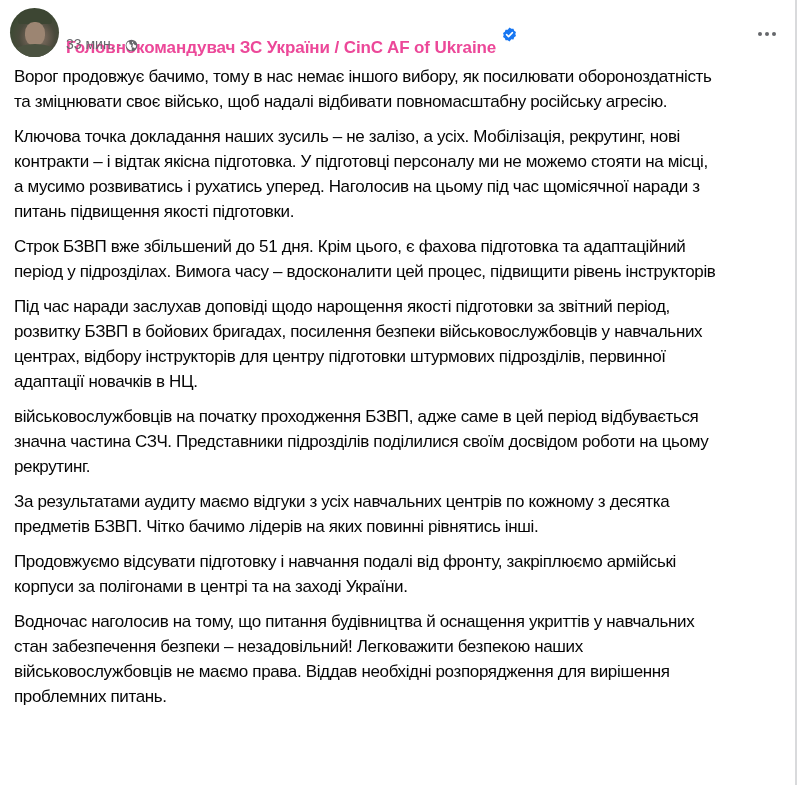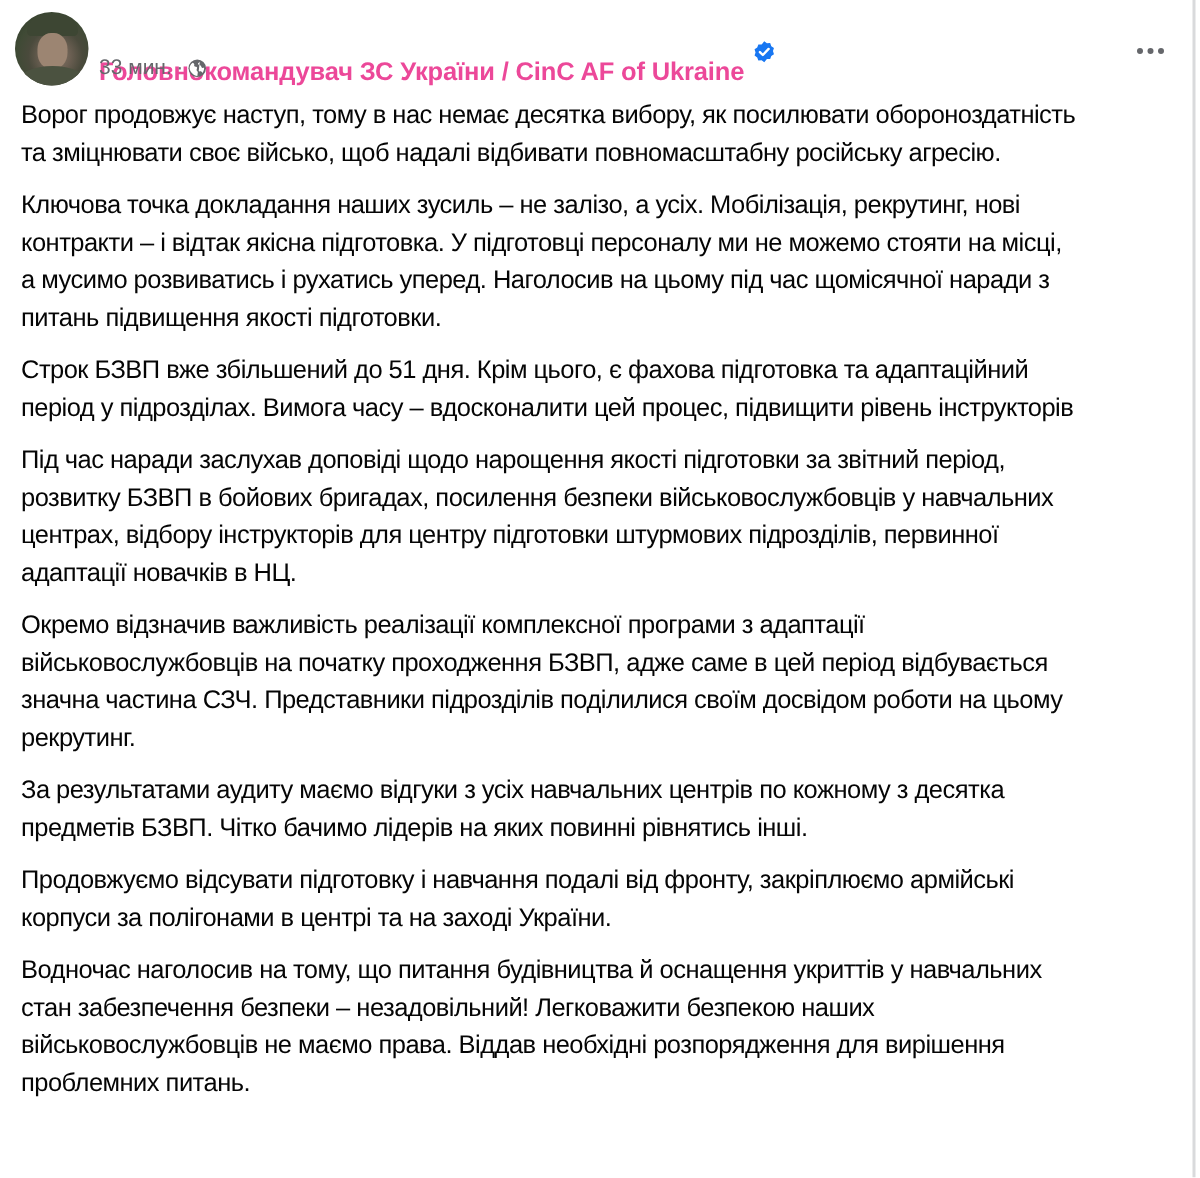--- a/index.html
+++ b/index.html
@@ -182,41 +182,40 @@
 
     <div class="more-button">
       <span class="dot"></span>
       <span class="dot"></span>
       <span class="dot"></span>
     </div>
   </div>
 
   <div class="body">
     <p>
-      <span class="line">Ворог продовжує наступ, тому в нас немає десятка вибору, як посилювати обороноздатність</span>
+      <span class="line">Ворог продовжує бачимо, тому в нас немає іншого вибору, як посилювати обороноздатність</span>
       <span class="line">та зміцнювати своє військо, щоб надалі відбивати повномасштабну російську агресію.</span>
     </p>
     <p>
       <span class="line">Ключова точка докладання наших зусиль – не залізо, а усіх. Мобілізація, рекрутинг, нові</span>
       <span class="line">контракти – і відтак якісна підготовка. У підготовці персоналу ми не можемо стояти на місці,</span>
       <span class="line">а мусимо розвиватись і рухатись уперед. Наголосив на цьому під час щомісячної наради з</span>
       <span class="line">питань підвищення якості підготовки.</span>
     </p>
     <p>
       <span class="line">Строк БЗВП вже збільшений до 51 дня. Крім цього, є фахова підготовка та адаптаційний</span>
       <span class="line">період у підрозділах. Вимога часу – вдосконалити цей процес, підвищити рівень інструкторів</span>
     </p>
     <p>
       <span class="line">Під час наради заслухав доповіді щодо нарощення якості підготовки за звітний період,</span>
       <span class="line">розвитку БЗВП в бойових бригадах, посилення безпеки військовослужбовців у навчальних</span>
       <span class="line">центрах, відбору інструкторів для центру підготовки штурмових підрозділів, первинної</span>
       <span class="line">адаптації новачків в НЦ.</span>
     </p>
     <p>
-      <span class="line">Окремо відзначив важливість реалізації комплексної програми з адаптації</span>
       <span class="line">військовослужбовців на початку проходження БЗВП, адже саме в цей період відбувається</span>
       <span class="line">значна частина СЗЧ. Представники підрозділів поділилися своїм досвідом роботи на цьому</span>
       <span class="line">рекрутинг.</span>
     </p>
     <p>
       <span class="line">За результатами аудиту маємо відгуки з усіх навчальних центрів по кожному з десятка</span>
       <span class="line">предметів БЗВП. Чітко бачимо лідерів на яких повинні рівнятись інші.</span>
     </p>
     <p>
       <span class="line">Продовжуємо відсувати підготовку і навчання подалі від фронту, закріплюємо армійські</span>

